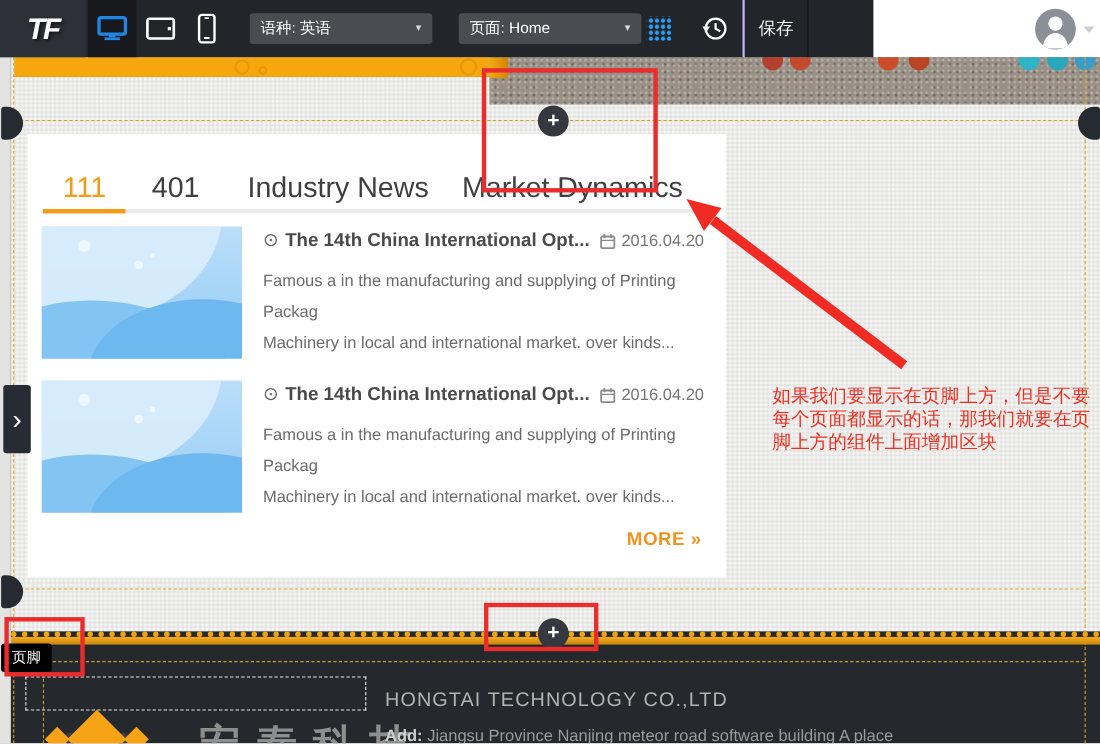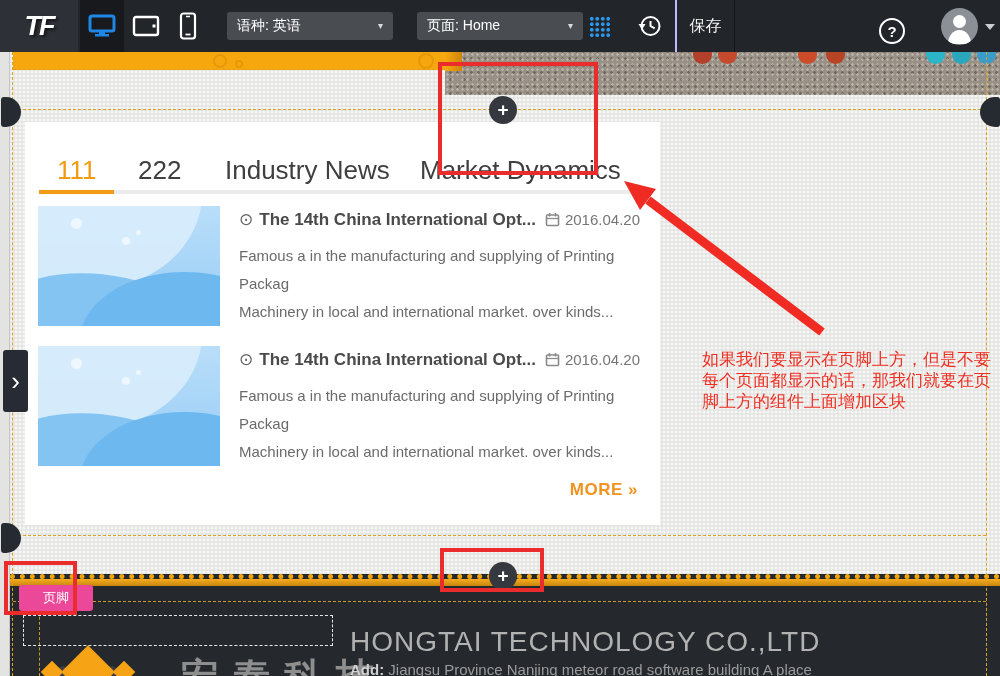--- a/index.html
+++ b/index.html
@@ -1,20 +1,20 @@
 <!DOCTYPE html>
 <html><head>
 <meta charset="utf-8">
 <style>
 *{margin:0;padding:0;box-sizing:border-box}
 body{font-family:"Liberation Sans","DejaVu Sans",sans-serif;background:#fff}
 #stage{position:relative;width:1000px;height:676px;overflow:hidden;background:#fff}
 
 
-#toolbar{position:absolute;left:0;top:0;width:1000px;height:52px;background:#22252a;z-index:50}
+#toolbar{position:absolute;left:0;top:0;width:794px;height:52px;background:#22252a;z-index:50}
 #logo{position:absolute;left:0;top:0;width:78px;height:52px;background:#2d3036;display:flex;align-items:center;justify-content:center;
   color:#fff;font-weight:bold;font-style:italic;font-size:27px;letter-spacing:-2px;text-shadow:2px 2px 3px rgba(0,0,0,.55)}
 .devbtn{position:absolute;top:0;height:52px;display:flex;align-items:center;justify-content:center}
 #dev-desktop{left:80px;width:44px;background:#17191d}
 #dev-tablet{left:124px;width:44px}
 #dev-phone{left:168px;width:40px}
 .dd{position:absolute;top:12px;height:28px;background:#494d52;border-radius:3px;color:#fff;font-size:14px;
   display:flex;align-items:center;justify-content:space-between;padding:0 10px}
 #dd-lang{left:227px;width:166px}
 #dd-page{left:417px;width:166px}
@@ -87,28 +87,28 @@
 #annotation{position:absolute;left:702px;top:349px;width:302px;font-size:17px;line-height:21px;color:#ee3023;z-index:36}
 #arrow-svg{position:absolute;left:0;top:0;width:1000px;height:676px;z-index:38;pointer-events:none}
 .redrect{position:absolute;border:4px solid #eb2c2c;z-index:40}
 #redrect-top{left:438px;top:62px;width:160px;height:113px}
 #redrect-bottom{left:440px;top:548px;width:104px;height:44px}
 #redrect-footer{left:4px;top:561px;width:73px;height:54px}
 
 
 #footer{position:absolute;left:0;top:574px;width:1000px;height:102px;border-top:5px dotted #efa50e;background:#25282d;z-index:5}
 #footer-orange{position:absolute;left:0;top:0;width:100%;height:7px;background:linear-gradient(#f8ab1e,#c6870e)}
-#footer-label{position:absolute;left:19px;top:585px;background:#ec4899;color:#fff;font-size:13px;padding:4px 24px;border-radius:3px;z-index:26;cursor:pointer}
+#footer-label{position:absolute;left:1px;top:585px;background:#000000;color:#fff;font-size:13px;padding:4px 10px;border-radius:3px;z-index:26;cursor:pointer}
 #hdash-footer{position:absolute;left:13px;top:601px;width:973px;border-top:1px dashed #c79b25;z-index:15}
 #vdash-footer{position:absolute;left:39px;top:586px;height:90px;border-left:1px dashed #c79b25;z-index:15}
 #logo-dashrect{position:absolute;left:23px;top:615px;width:310px;height:31px;border:1px dashed #e9e9e9;z-index:15}
 .diamond{position:absolute;background:#f6a315;transform:rotate(45deg);z-index:16}
 .ldot{position:absolute;border-radius:50%;background:#3a3e44;z-index:15}
 #cn-name{position:absolute;left:180px;top:652px;font-size:38px;font-weight:bold;color:#8e8e8e;letter-spacing:14px;white-space:nowrap;z-index:16}
-#company{position:absolute;left:350px;top:626px;font-size:28px;color:#b2b2b2;letter-spacing:1px;white-space:nowrap;z-index:16}
+#company{position:absolute;left:350px;top:626px;font-size:18px;color:#b2b2b2;letter-spacing:1px;white-space:nowrap;z-index:16}
 #address{position:absolute;left:350px;top:661px;font-size:15px;color:#9b9b9b;white-space:nowrap;z-index:16}
 #address b{color:#d0d0d0}
 </style>
 </head>
 <body>
 
 <div id="stage">
 
   <div id="canvas"></div>
   <div id="gutter"></div>
@@ -144,21 +144,21 @@
 
   <div class="plusbtn" style="left:489px;top:96px">
       <span>+</span>
     </div>
   <div class="plusbtn" style="left:489px;top:562px">
       <span>+</span>
     </div>
 
   <div id="news-panel">
     <span class="tab active" style="left:32px">111</span>
-    <span class="tab" style="left:113px">222</span>
+    <span class="tab" style="left:113px">401</span>
     <span class="tab" style="left:200px">Industry News</span>
     <span class="tab" style="left:395px">Market Dynamics</span>
     <div id="tab-track">
         <div id="tab-track-active"></div>
       </div>
 
     <div class="news-item" style="top:84px">
       <div class="thumb">
         <div class="th-bubble"></div>
         <div class="th-dot" style="left:18%;top:10%;width:11px;height:11px"></div>

